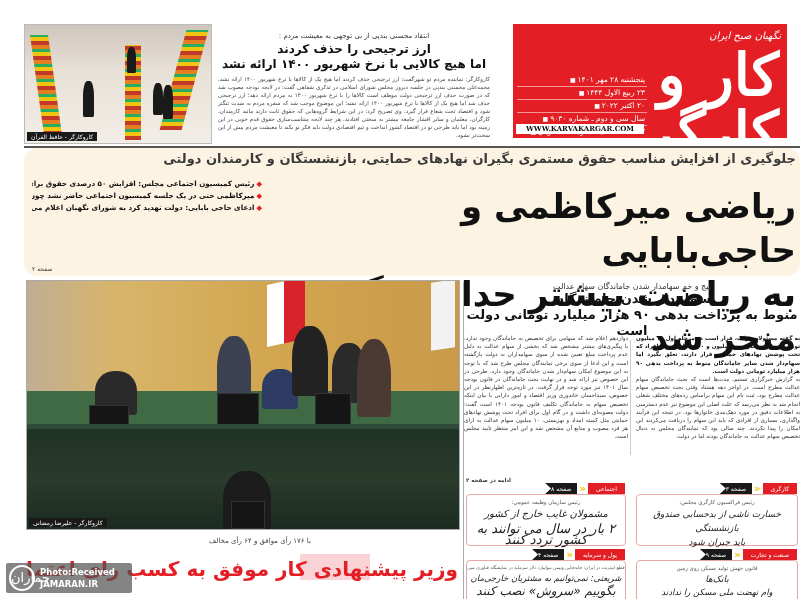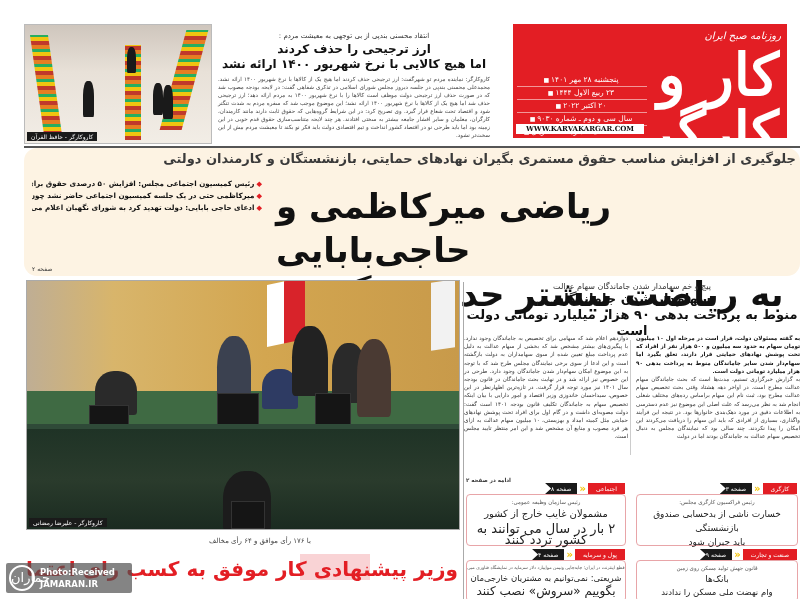--- a/index.html
+++ b/index.html
@@ -4,40 +4,40 @@
 <style>
   * { box-sizing: border-box; margin: 0; padding: 0; }
   html, body { width: 800px; height: 599px; overflow: hidden; background: #ffffff; }
   body { font-family: "DejaVu Sans", sans-serif; position: relative; color: #1a1a1a; }
   .abs { position: absolute; }
   [dir="rtl"] { direction: rtl; }
   .logo-box { left: 513px; top: 24px; width: 274px; height: 114px; background: #e31e24; }
   .logo-sub { position: absolute; right: 6px; top: 6px; color: #fff; font-family: "DejaVu Serif", serif; font-style: italic; font-size: 10px; }
   .logo-title { position: absolute; right: 8px; top: 22px; color: #fff; font-family: "DejaVu Serif", serif; font-weight: bold; font-size: 58px; line-height: 1; letter-spacing: -2px; }
   .logo-meta { position: absolute; left: 4px; top: 50px; width: 130px; }
-  .meta-line { color: #fff; font-size: 7.5px; line-height: 12px; border-bottom: 1px solid #ffffff88; text-align: center; padding-right: 2px; }
+  .meta-line { color: #fff; font-size: 7.5px; line-height: 12px; border-bottom: 1px solid #ffffff88; text-align: right; padding-right: 2px; }
   .meta-line::after { content: " \25A0"; font-size: 6px; }
   .logo-url { position: absolute; left: 3px; bottom: 4px; width: 128px; background: #fff; color: #111; font-family: "DejaVu Serif", serif; font-size: 7px; font-weight: bold; text-align: center; line-height: 10px; }
 
   .top-photo { left: 24px; top: 24px; width: 188px; height: 120px; background: linear-gradient(180deg,#cfc6bd 0%, #e8e1d8 40%, #f2ede6 100%); overflow: hidden; border: 1px solid #bbb; }
   .shelf { position: absolute; background: repeating-linear-gradient(0deg,#c0392b 0 4px,#f1c40f 4px 8px,#27ae60 8px 11px,#e67e22 11px 15px); }
   .person { position: absolute; background: #1a1a1a; border-radius: 40% 40% 10% 10%; }
   .photo-credit { position: absolute; left: 2px; bottom: 2px; background: #1a1a1a; color: #fff; font-size: 6px; padding: 1px 4px; }
 
   .top-story { left: 218px; top: 32px; width: 272px; height: 112px; text-align: center; }
   .top-kicker { font-size: 7px; color: #333; margin-bottom: 2px; }
   .top-head { font-size: 12px; font-weight: bold; line-height: 15px; color: #111; }
   .top-body { font-size: 5.6px; line-height: 8px; color: #444; text-align: justify; margin-top: 3px; }
 
   .rule-top { left: 24px; top: 146px; width: 776px; height: 2px; background: #555; }
 
   
   .band { left: 24px; top: 148px; width: 776px; height: 128px; background: #fdf3e3; border-radius: 13px; }
   .band-kicker { position: absolute; right: 4px; top: 3px; font-size: 13px; font-weight: bold; color: #3a3a3a; }
-  .main-head { position: absolute; right: 4px; top: 36px; width: 520px; text-align: left; font-size: 34px; font-weight: bold; line-height: 44px; color: #111; letter-spacing: -1px; }
+  .main-head { position: absolute; right: 4px; top: 36px; width: 520px; text-align: right; font-size: 34px; font-weight: bold; line-height: 44px; color: #111; letter-spacing: -1px; }
   .bullets { position: absolute; left: 8px; top: 30px; width: 230px; }
   .bullet { font-size: 7.2px; font-weight: bold; line-height: 12px; color: #111; text-align: right; white-space: nowrap; overflow: hidden; }
   .bullet .dot { color: #e31e24; margin-left: 2px; }
   .page-ref { position: absolute; left: 8px; bottom: 4px; font-size: 6px; color: #333; }
 
   
   .photo-main { left: 26px; top: 280px; width: 434px; height: 250px; border: 1px solid #aaa; overflow: hidden; background: #c9a35a; }
   .wall { position: absolute; left: 0; top: 0; width: 100%; height: 140px; background: linear-gradient(90deg,#bfae94 0%, #d8b56b 20%, #d3a650 55%, #c89a4a 100%); }
   .flag { position: absolute; left: 240px; top: 0; width: 38px; height: 62px; background: linear-gradient(90deg,#fff 0 45%, #d8232a 45% 100%); transform: skewY(-12deg); }
   .flag2 { position: absolute; right: 4px; top: 0; width: 24px; height: 68px; background: #f2f2f2; transform: skewY(-8deg); }
@@ -64,21 +64,21 @@
   .rc-col { position: absolute; top: 0; width: 164px; font-size: 5.6px; line-height: 8.2px; color: #333; text-align: justify; }
   .cont-ref { left: 466px; top: 477px; font-size: 5.5px; color: #333; font-weight: bold; }
 
   
   .box { position: absolute; border: 1px solid #e8a5a8; border-radius: 4px; background: #fff; }
   .box-tag { position: absolute; height: 11px; top: -12px; right: 0; display: flex; direction: rtl; align-items: center; }
   .tag-red { background: #e31e24; color: #fff; font-size: 6px; padding: 0 8px; height: 11px; line-height: 11px; }
   .tag-chev { color: #f4c200; font-size: 10px; font-weight: bold; margin: 0 2px; line-height: 11px; }
   .tag-black { background: #1a1a1a; color: #fff; font-size: 6px; padding: 0 6px; height: 11px; line-height: 11px; clip-path: polygon(0 0,100% 0,100% 100%,0 100%,6px 50%); }
   .box-kicker { text-align: center; font-size: 5.5px; color: #555; margin-top: 4px; }
-  .box-title { text-align: center; font-size: 10px; line-height: 14px; color: #222; margin-top: 2px; }
+  .box-title { text-align: center; font-size: 10px; line-height: 14px; color: #222; margin-top: 2px; font-style: italic; }
 
   .vline { left: 463px; top: 282px; width: 1px; height: 317px; background: #aaa; }
   .vline2 { left: 630px; top: 340px; width: 1px; height: 115px; background: #ccc; }
 </style>
 </head>
 <body>
 
 <div class="abs top-photo">
   <div class="shelf" style="left:12px;top:10px;width:18px;height:100px;transform:skewX(8deg);"></div>
   <div class="shelf" style="left:100px;top:20px;width:16px;height:95px;"></div>
@@ -91,21 +91,21 @@
 </div>
 
 <div class="abs top-story" dir="rtl">
   <div class="top-kicker">انتقاد محسنی بندپی از بی توجهی به معیشت مردم :</div>
   <div class="top-head">ارز ترجیحی را حذف کردند</div>
   <div class="top-head">اما هیچ کالایی با نرخ شهریور ۱۴۰۰ ارائه نشد</div>
   <div class="top-body">کاروکارگر: نماینده مردم تو شهرگفت: ارز ترجیحی حذف کردند اما هیچ یک از کالاها با نرخ شهریور ۱۴۰۰ ارائه نشد. محمدعلی محسنی بندپی در جلسه دیروز مجلس شورای اسلامی در تذکری شفاهی گفت: در لایحه بودجه مصوب شد که در صورت حذف ارز ترجیحی دولت موظف است کالاها را با نرخ شهریور ۱۴۰۰ به مردم ارائه دهد؛ ارز ترجیحی حذف شد اما هیچ یک از کالاها با نرخ شهریور ۱۴۰۰ ارائه نشد؛ این موضوع موجب شد که سفره مردم به شدت تنگتر شود و اقتصاد تحت شعاع قرار گیرد. وی تصریح کرد: در این شرایط گروه‌هایی که حقوق ثابت دارند مانند کارمندان، کارگران، معلمان و سایر اقشار جامعه بیشتر به سختی افتادند. هر چند لایحه متناسب‌سازی حقوق قدم خوبی در این زمینه بود اما باید طرحی نو در اقتصاد کشور انداخت و تیم اقتصادی دولت باید فکر نو بکند تا معیشت مردم بیش از این سخت‌تر نشود.</div>
 </div>
 
 <div class="abs logo-box" dir="rtl">
-  <div class="logo-sub">روزنامه صبح ایران</div>
+  <div class="logo-sub">نگهبان صبح ایران</div>
   <div class="logo-title">کار و کارگر</div>
   <div class="logo-meta">
     <div class="meta-line">پنجشنبه ۲۸ مهر ۱۴۰۱</div>
     <div class="meta-line">۲۳ ربیع الاول ۱۴۴۴</div>
     <div class="meta-line">۲۰ اکتبر ۲۰۲۲</div>
     <div class="meta-line">سال سی و دوم ـ شماره ۹۰۳۰</div>
     <div class="meta-line">۱۲ صفحه - تک شماره ۵۰۰۰۰ ریال</div>
   </div>
   <div class="logo-url" dir="ltr">WWW.KARVAKARGAR.COM</div>
 </div>

